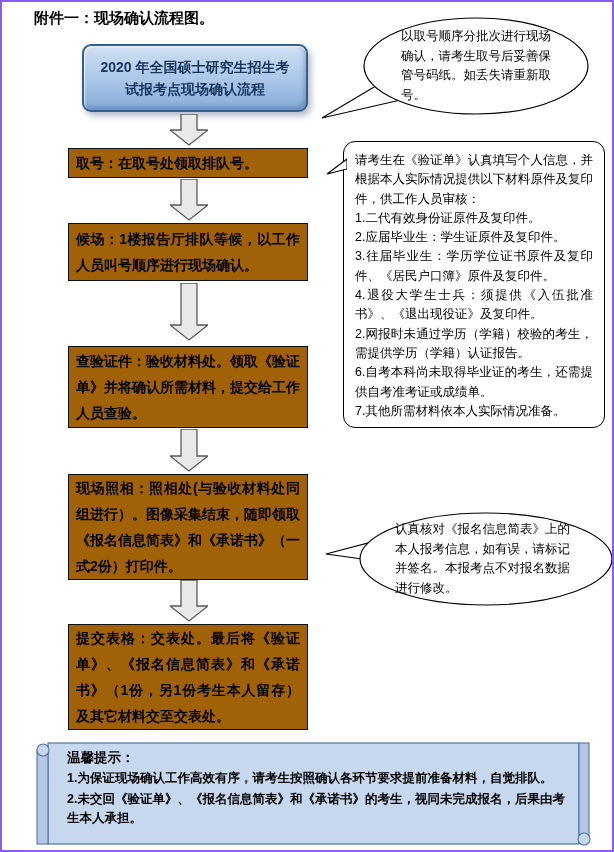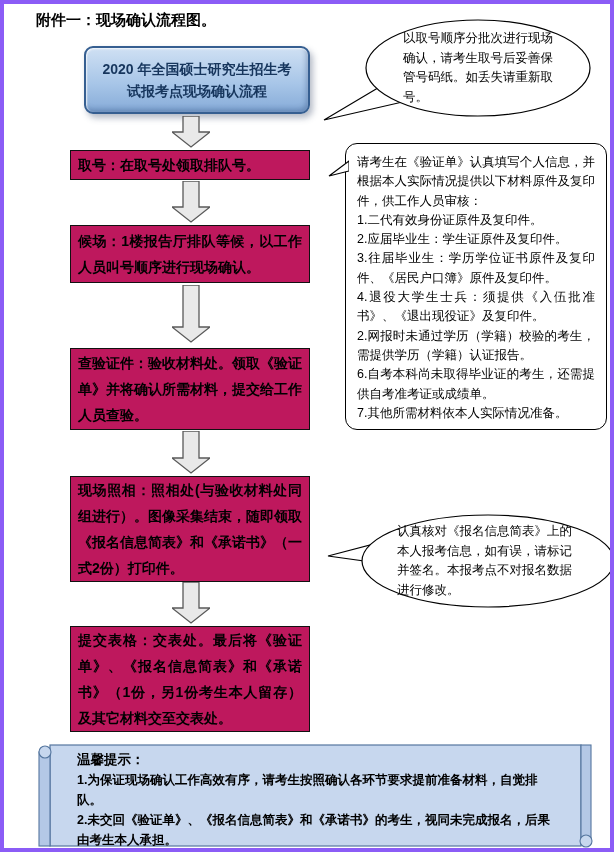--- a/index.html
+++ b/index.html
@@ -1,54 +1,54 @@
 <!DOCTYPE html>
 <html><head>
 <meta charset="utf-8">
 <style>
   html,body{margin:0;padding:0;background:#ffffff;}
   body{font-family:"Liberation Sans","DejaVu Sans",sans-serif;}
   .page{
     position:relative;width:614px;height:852px;background:#ffffff;
-    border:4px solid #8b5cf6;box-sizing:border-box;overflow:hidden;
+    border:2px solid #8b5cf6;box-sizing:border-box;overflow:hidden;
   }
   .heading{
     position:absolute;left:32px;top:7px;font-size:15px;font-weight:600;color:#000;
   }
   .title-box{
     position:absolute;left:80px;top:42px;width:226px;height:68px;box-sizing:border-box;
     background:linear-gradient(180deg,#cfe0f3 0%,#a8c6e8 55%,#86abd8 100%);
     border:2px solid #365f91;border-radius:9px;
     box-shadow:3px 4px 6px rgba(90,105,130,0.45), inset 1px 1px 2px rgba(255,255,255,0.85), inset -2px -3px 5px rgba(30,60,110,0.30);
     display:flex;align-items:center;justify-content:flex-start;text-align:center;
     padding:0 12px;font-size:14px;font-weight:bold;color:#17365d;line-height:22px;
   }
   .arrow{position:absolute;left:168px;width:38px;}
   .step{
-    position:absolute;left:66px;width:240px;box-sizing:border-box;background:#be185d;
+    position:absolute;left:66px;width:240px;box-sizing:border-box;background:#a16207;
     border:1.5px solid #111;display:flex;align-items:center;
     font-size:14px;font-weight:bold;color:#000;line-height:26px;padding:1px 7px;
   }
   .step .txt{text-align:justify;}
   .step-center .txt{text-align:left;}
   .callout{position:absolute;}
   .callout svg.bubble{position:absolute;left:0;top:0;}
   .callout .ctext{
     position:absolute;font-size:12.5px;color:#000;line-height:19.5px;text-align:left;
   }
   .materials{
     position:absolute;left:341px;top:139px;width:262px;height:287px;box-sizing:border-box;
     background:#fff;border:1.3px solid #000;border-radius:12px;padding:9px 11px;
   }
   .materials p{margin:0;font-size:12.5px;line-height:19.3px;color:#000;text-align:justify;}
   .materials .tail{position:absolute;left:-19px;top:12px;}
   .scroll{position:absolute;left:33px;top:738px;width:556px;height:108px;}
   .scroll svg{position:absolute;left:0;top:0;}
   .scroll-text{position:absolute;left:24px;top:7px;width:514px;}
-  .scroll-text p{margin:1px 16px;color:#000;}
+  .scroll-text p{margin:1px 8px;color:#000;}
   .tips-title{font-size:13.5px;font-weight:bold;line-height:20px;}
   .tip-line{font-size:12.5px;font-weight:bold;line-height:19.5px;}
 </style>
 </head>
 <body>
 
 <div class="page">
 
   <div class="heading">附件一：现场确认流程图。</div>
 

